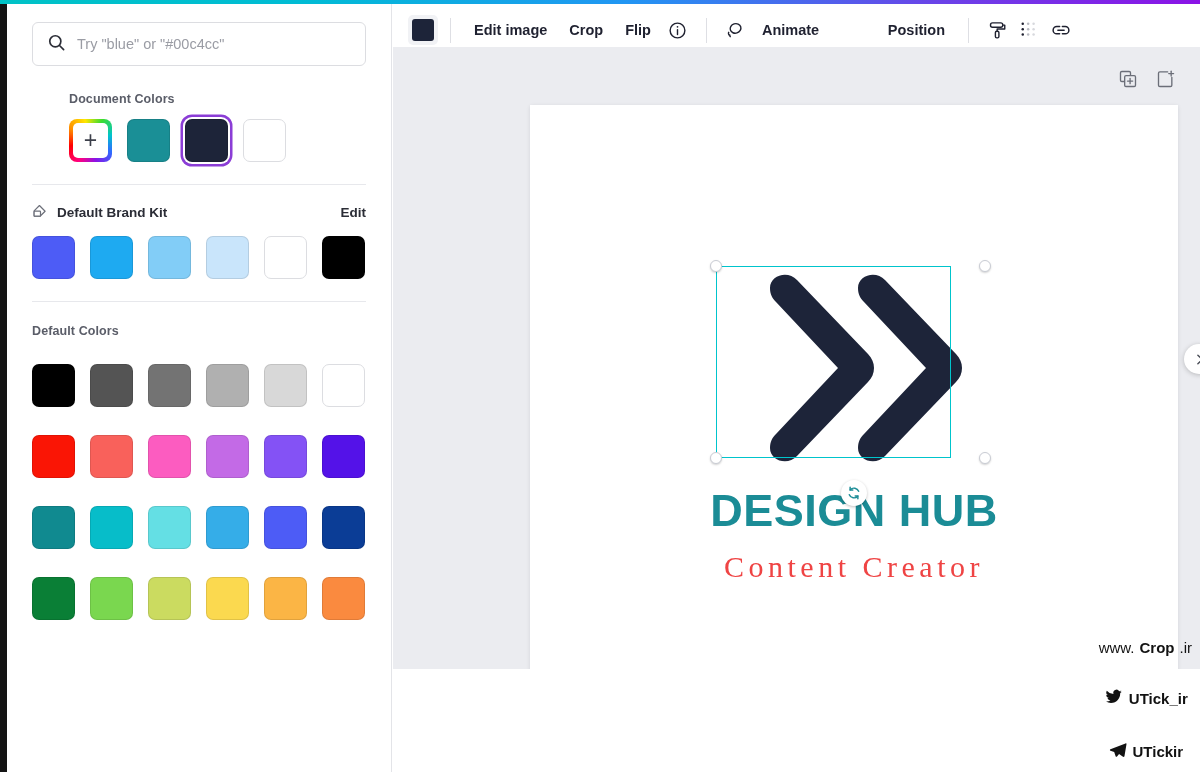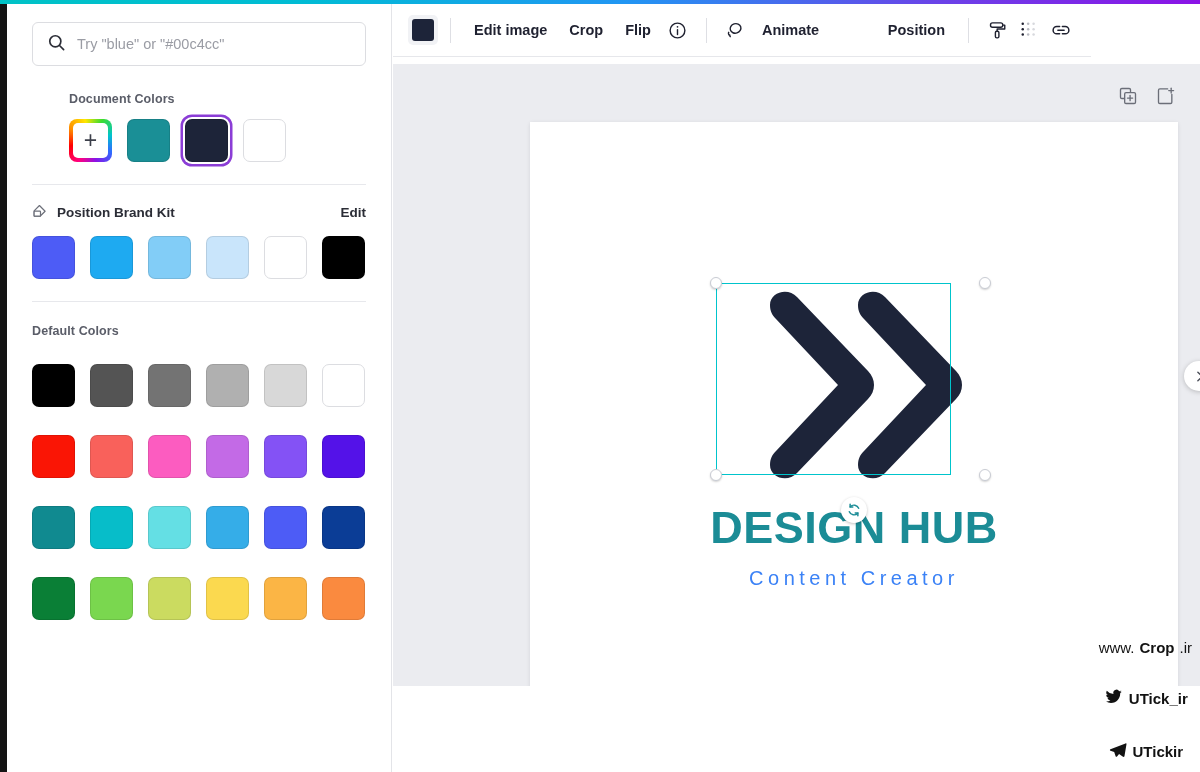--- a/index.html
+++ b/index.html
@@ -106,21 +106,21 @@
     white-space: nowrap; display: flex; align-items: center; gap: 8px;
   }
   .tb-icon-btn {
     display: flex; align-items: center; justify-content: center;
     width: 32px; height: 32px; border-radius: 5px; cursor: pointer; flex: 0 0 auto;
   }
   .tb-spacer { flex: 1; }
 
   
   .canvas-area {
-    position: absolute; top: 64px; left: 393px; width: 807px; height: 622px;
+    position: absolute; top: 47px; left: 393px; width: 807px; height: 622px;
     background: #ebecf0; overflow: hidden;
   }
   .page-tools {
     position: absolute; top: 22px; right: 24px; display: flex; gap: 18px;
   }
   .page-tool { cursor: pointer; display: flex; }
 
   .page {
     position: absolute; top: 58px; left: 137px;
     width: 648px; height: 657px; background: #fff;
@@ -144,22 +144,22 @@
   }
   .h-tl { top: -6px; left: -6px; } .h-tr { top: -6px; right: -6px; }
   .h-bl { bottom: -6px; left: -6px; } .h-br { bottom: -6px; right: -6px; }
 
   .wordmark {
     font-size: 45px; font-weight: 800; color: #1b8c96;
     letter-spacing: .5px; margin-top: 22px; line-height: 1;
     font-family: "Liberation Sans", sans-serif;
   }
   .tagline {
-    font-size: 20px; color: #3b82f6; letter-spacing: 4.5px;
-    margin-top: 17px; font-family: Liberation Sans, sans-serif;
+    font-size: 30px; color: #ef4444; letter-spacing: 4.5px;
+    margin-top: 17px; font-family: Liberation Serif, serif;
   }
   .rotate-handle {
     position: absolute; left: 50%; margin-left: -13px; top: 210px;
     width: 26px; height: 26px; border-radius: 50%;
     background: #fff; box-shadow: 0 1px 3px rgba(0,0,0,.25);
     display: flex; align-items: center; justify-content: center; cursor: pointer;
   }
 
   
   .edge-btn {
@@ -218,21 +218,21 @@
     <div class="divider"></div>
 
     <div class="brand-row">
       <div class="brand-left">
         <span>
           <svg width="17" height="17" viewBox="0 0 24 24" fill="none" stroke="#6d707a" stroke-width="1.7" stroke-linejoin="round">
             <path d="M3 12.5l7.5-7.5 8 8-7.5 7.5H4a1 1 0 0 1-1-1z"></path>
             <rect x="3" y="13" width="9" height="7" rx="1" fill="#fff"></rect>
           </svg>
         </span>
-        <span class="brand-name">Position Brand Kit</span>
+        <span class="brand-name">Default Brand Kit</span>
       </div>
       <span class="brand-edit">Edit</span>
     </div>
 
 
     <div style="padding:0 25px;">
       <div class="swatch-row">
         <div class="sw" style="background:#4d5cf6"></div>
         <div class="sw" style="background:#1eaaf1"></div>
         <div class="sw" style="background:#82cdf7"></div>

